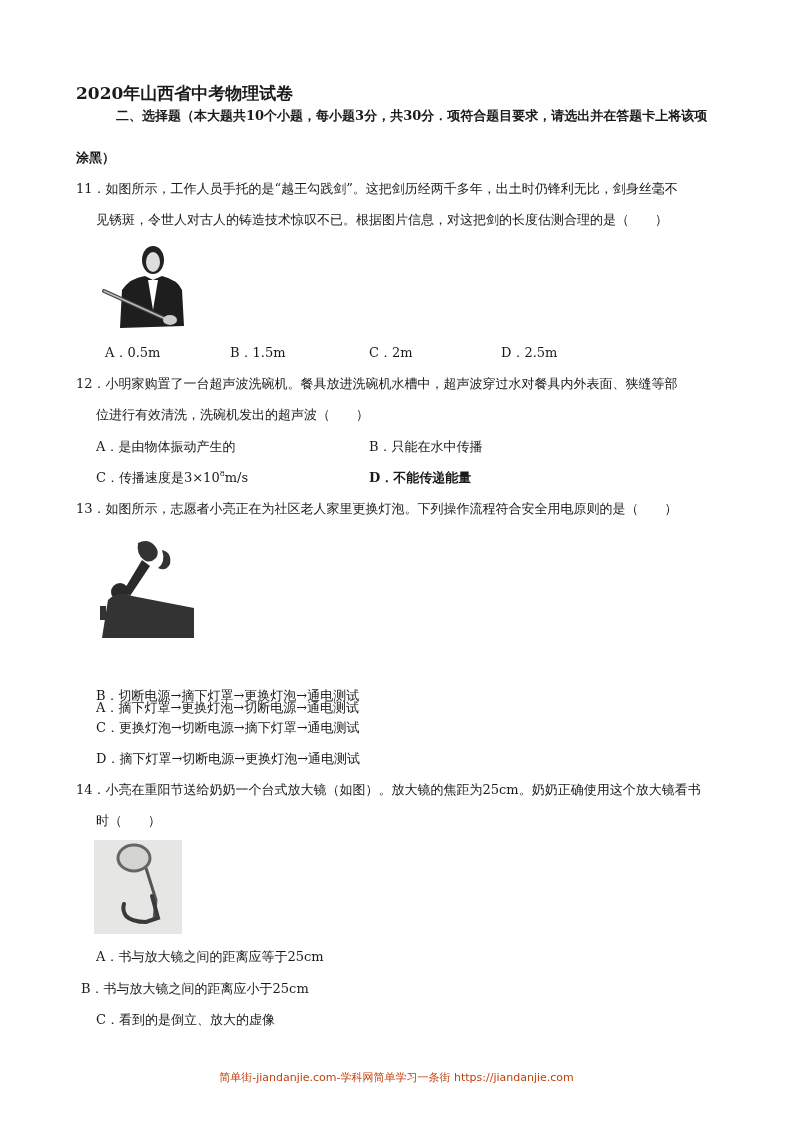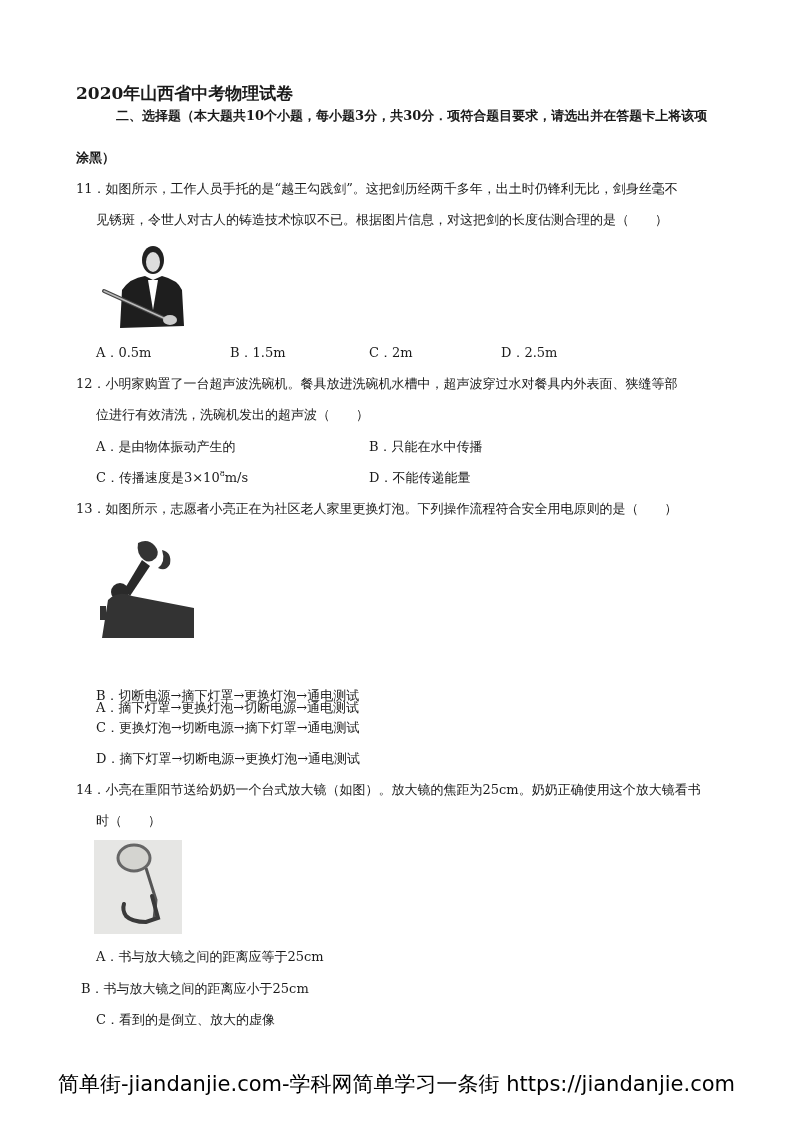--- a/index.html
+++ b/index.html
@@ -12,21 +12,21 @@
   .title { left: 76px; top: 82px; font-size: 17px; font-weight: bold; }
   .section { left: 76px; font-size: 13px; font-weight: bold; }
   .q { font-size: 13px; }
   .opt { font-size: 13px; }
   .qnum { display: inline-block; }
   sup { font-size: 8px; vertical-align: 6px; }
   .fig { position: absolute; }
   .footer {
     left: 0; width: 793px; top: 1070px; text-align: center;
     font-family: "DejaVu Sans", "Liberation Sans", sans-serif;
-    font-size: 21px; color: #000000;
+    font-size: 11px; color: #c2410c;
   }
 </style>
 </head>
 <body>
 
 <div class="abs title">2020年山西省中考物理试卷</div>
 
 <div class="abs section" style="top:107px;margin-left:40px;">二、选择题（本大题共10个小题，每小题3分，共30分．项符合题目要求，请选出并在答题卡上将该项</div>
 <div class="abs section" style="top:149px;">涂黑）</div>
 
@@ -41,38 +41,38 @@
       <ellipse cx="53" cy="20" rx="11" ry="14" fill="#222"></ellipse>
       <ellipse cx="53" cy="22" rx="7" ry="10" fill="#ddd"></ellipse>
       <path d="M20 88 L22 50 Q30 38 45 36 L53 40 L62 36 Q78 40 82 50 L84 86 Z" fill="#1e1e1e"></path>
       <path d="M48 40 L53 70 L58 40 Z" fill="#fff"></path>
       <line x1="4" y1="51" x2="68" y2="80" stroke="#444" stroke-width="4" stroke-linecap="round"></line>
       <line x1="4" y1="51" x2="68" y2="80" stroke="#bbb" stroke-width="1.5" stroke-linecap="round"></line>
       <ellipse cx="70" cy="80" rx="7" ry="5" fill="#ccc"></ellipse>
     </svg>
   </div>
 
-  <div class="abs opt" style="left:96px; top:344px;">A．0.5m</div>
+  <div class="abs opt" style="left:105px; top:344px;">A．0.5m</div>
   <div class="abs opt" style="left:230px; top:344px;">B．1.5m</div>
   <div class="abs opt" style="left:369px; top:344px;">C．2m</div>
   <div class="abs opt" style="left:501px; top:344px;">D．2.5m</div>
 </div>
 
 <div>
   <div class="abs q" style="left:76px; top:375px;">
     <span class="qnum">12．</span><span>小明家购置了一台超声波洗碗机。餐具放进洗碗机水槽中，超声波穿过水对餐具内外表面、狭缝等部</span>
   </div>
   <div class="abs q" style="left:96px; top:406px;">位进行有效清洗，洗碗机发出的超声波（　　）</div>
 
   <div class="abs opt" style="left:96px; top:438px;">A．是由物体振动产生的</div>
   <div class="abs opt" style="left:369px; top:438px;">B．只能在水中传播</div>
   <div class="abs opt" style="left:96px; top:469px;">
     <span>C．传播速度是3×10</span><sup>8</sup><span>m/s</span>
   </div>
-  <div class="abs opt" style="left:369px; top:469px;">D．不能传递能量</div>
+  <div class="abs opt" style="left:369px; top:469px;font-weight:bold;">D．不能传递能量</div>
 </div>
 
 <div>
   <div class="abs q" style="left:76px; top:500px;">
     <span class="qnum">13．</span><span>如图所示，志愿者小亮正在为社区老人家里更换灯泡。下列操作流程符合安全用电原则的是（　　）</span>
   </div>
 
   <div class="fig" style="left:100px; top:538px; width:110px; height:105px;">
     <svg width="110" height="105" viewBox="0 0 110 105">
       <path d="M38 5 Q48 0 55 8 Q60 14 56 20 Q50 26 44 22 Q36 16 38 5 Z" fill="#333"></path>

